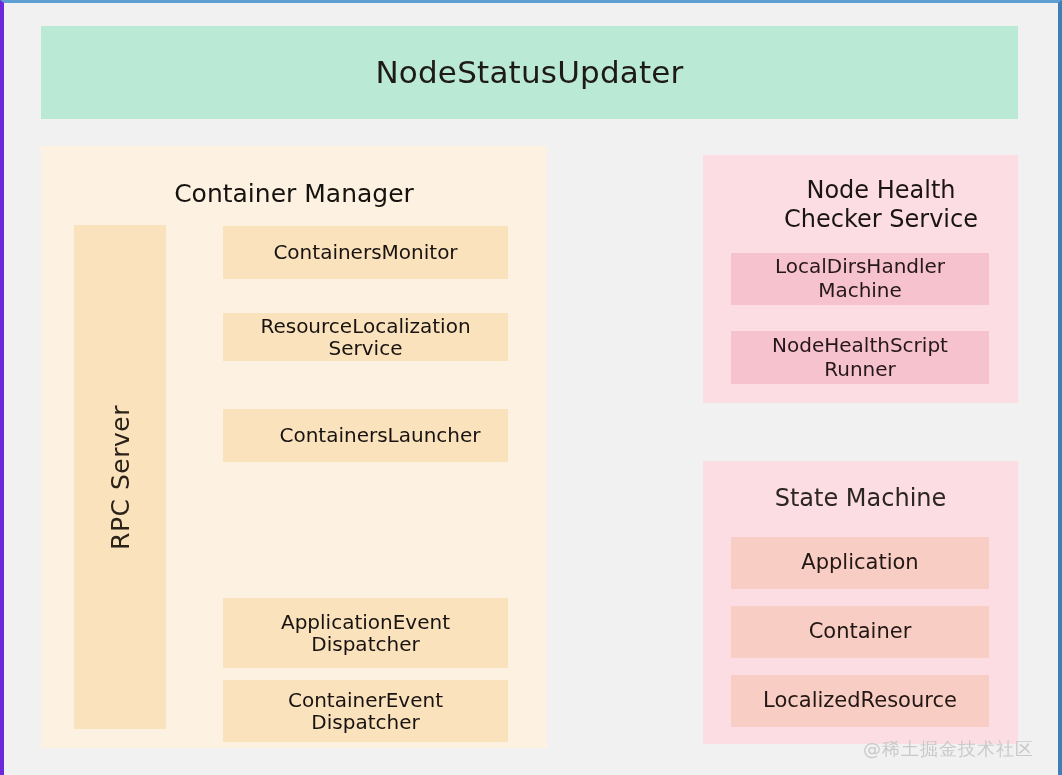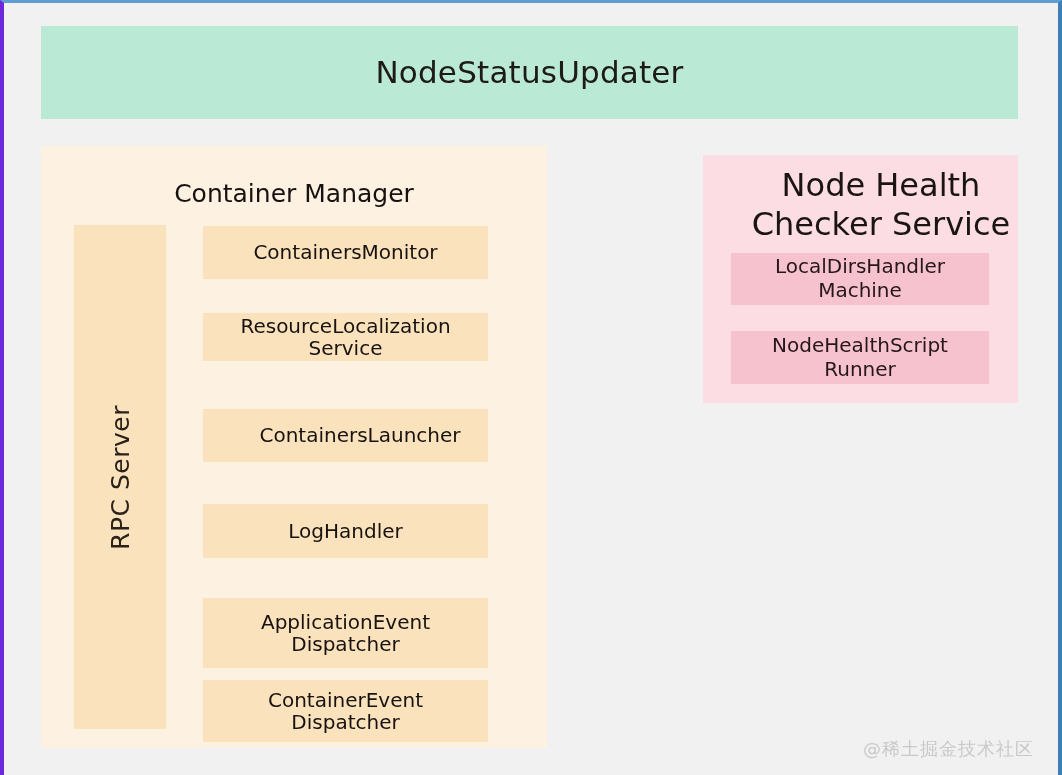--- a/index.html
+++ b/index.html
@@ -93,21 +93,21 @@
 
   .rpc-col span {
     transform: rotate(-90deg);
     white-space: nowrap;
     font-size: 25px;
     color: #2a2119;
     letter-spacing: 0.5px;
   }
 
   .cm-item {
-    left: 162px;
+    left: 182px;
     width: 285px;
     background: #fae2bc;
     font-size: 20px;
     color: #181311;
   }
 
   
   .nh-panel {
     position: absolute;
     left: 699px;
@@ -115,21 +115,21 @@
     width: 315px;
     height: 248px;
     background: #fbdde3;
   }
 
   .nh-title {
     left: 0;
     top: 16px;
     width: 315px;
     height: 68px;
-    font-size: 32px;
+    font-size: 24px;
     color: #1a1513;
     line-height: 1.22;
     padding-left: 41px;
   }
 
   .nh-item {
     left: 28px;
     width: 258px;
     background: #f6c2cd;
     font-size: 20px;
@@ -193,38 +193,47 @@
         <span>RPC Server</span>
       </div>
 
       <div class="blk cm-item" style="top:80px;  height:53px;">ContainersMonitor</div>
 
       <div class="blk cm-item" style="top:167px; height:48px;">ResourceLocalization
 Service</div>
 
       <div class="blk cm-item" style="top:263px; height:53px;padding-left:29px;">ContainersLauncher</div>
 
-      <div class="blk cm-item" style="top:358px; height:54px;">LogHandler</div>
 
       <div class="blk cm-item" style="top:452px; height:70px;">ApplicationEvent
 Dispatcher</div>
 
       <div class="blk cm-item" style="top:534px; height:62px;">ContainerEvent
 Dispatcher</div>
     </div>
 
     <div class="nh-panel">
 
       <div class="blk nh-title">Node Health
 Checker Service</div>
 
       <div class="blk nh-item" style="top:98px;  height:52px;">LocalDirsHandler
 Machine</div>
 
       <div class="blk nh-item" style="top:176px; height:53px;">NodeHealthScript
 Runner</div>
     </div>
 
+    <div class="sm-panel">
+
+      <div class="blk sm-title">State Machine</div>
+
+      <div class="blk sm-item" style="top:76px;">Application</div>
+
+      <div class="blk sm-item" style="top:145px;">Container</div>
+
+      <div class="blk sm-item" style="top:214px;">LocalizedResource</div>
+    </div>
 
     <div class="watermark">@稀土掘金技术社区</div>
 
   </div>
 </div>
 
 </body></html>

